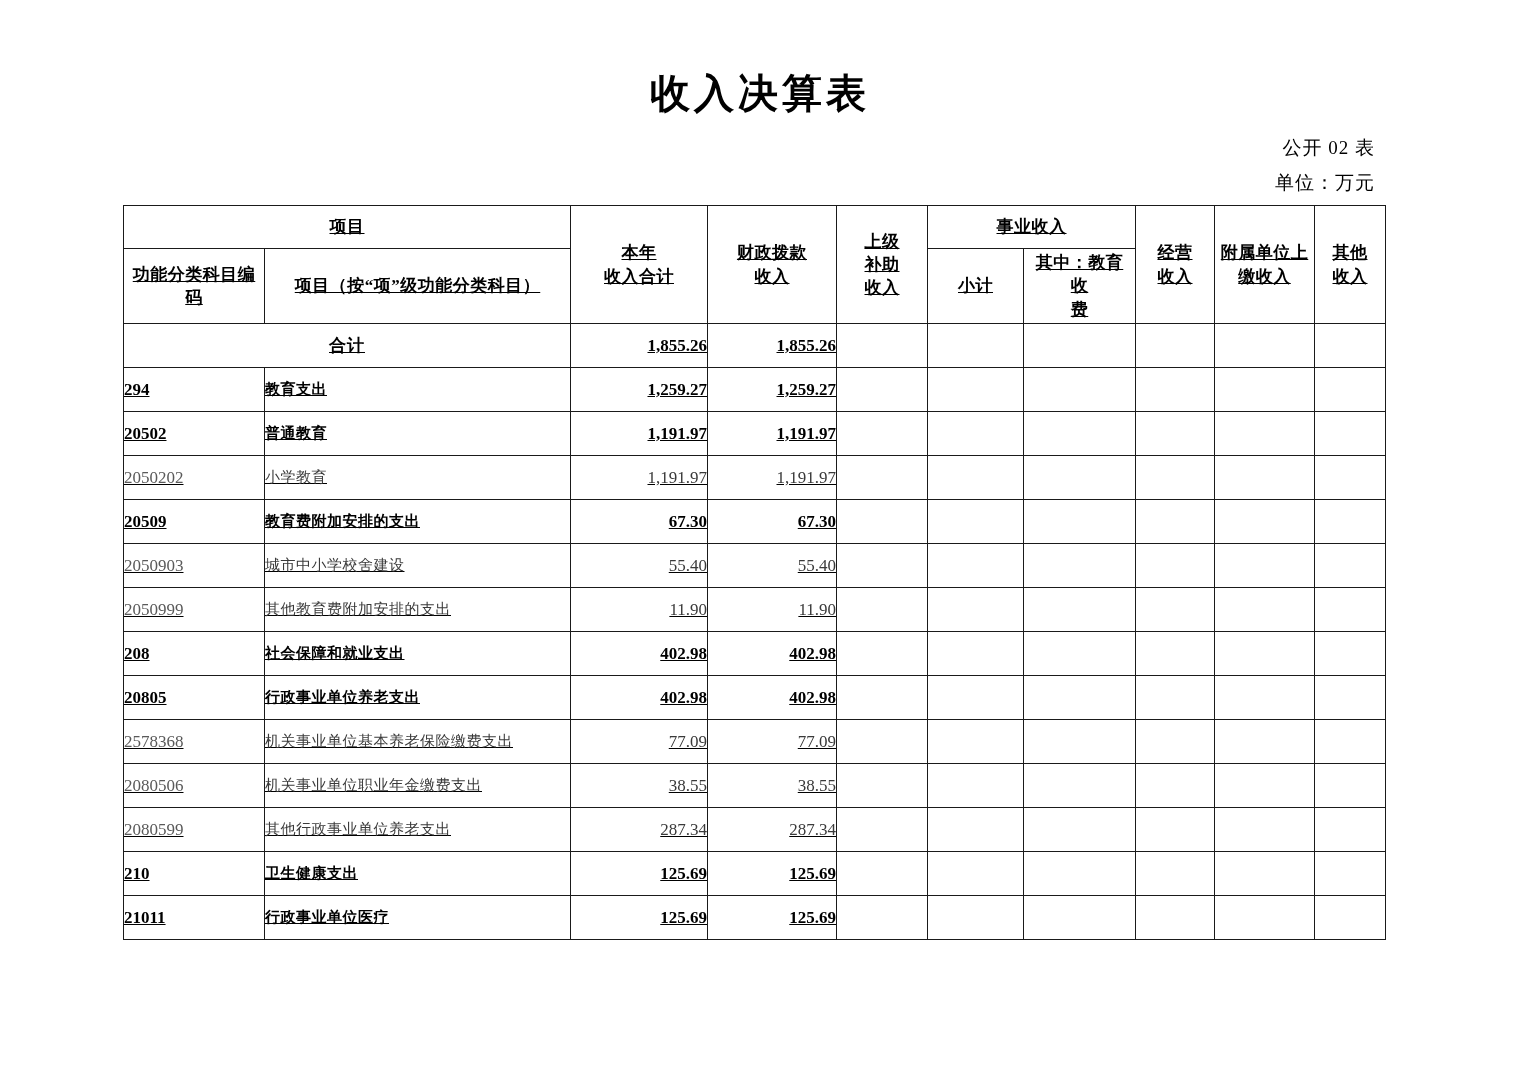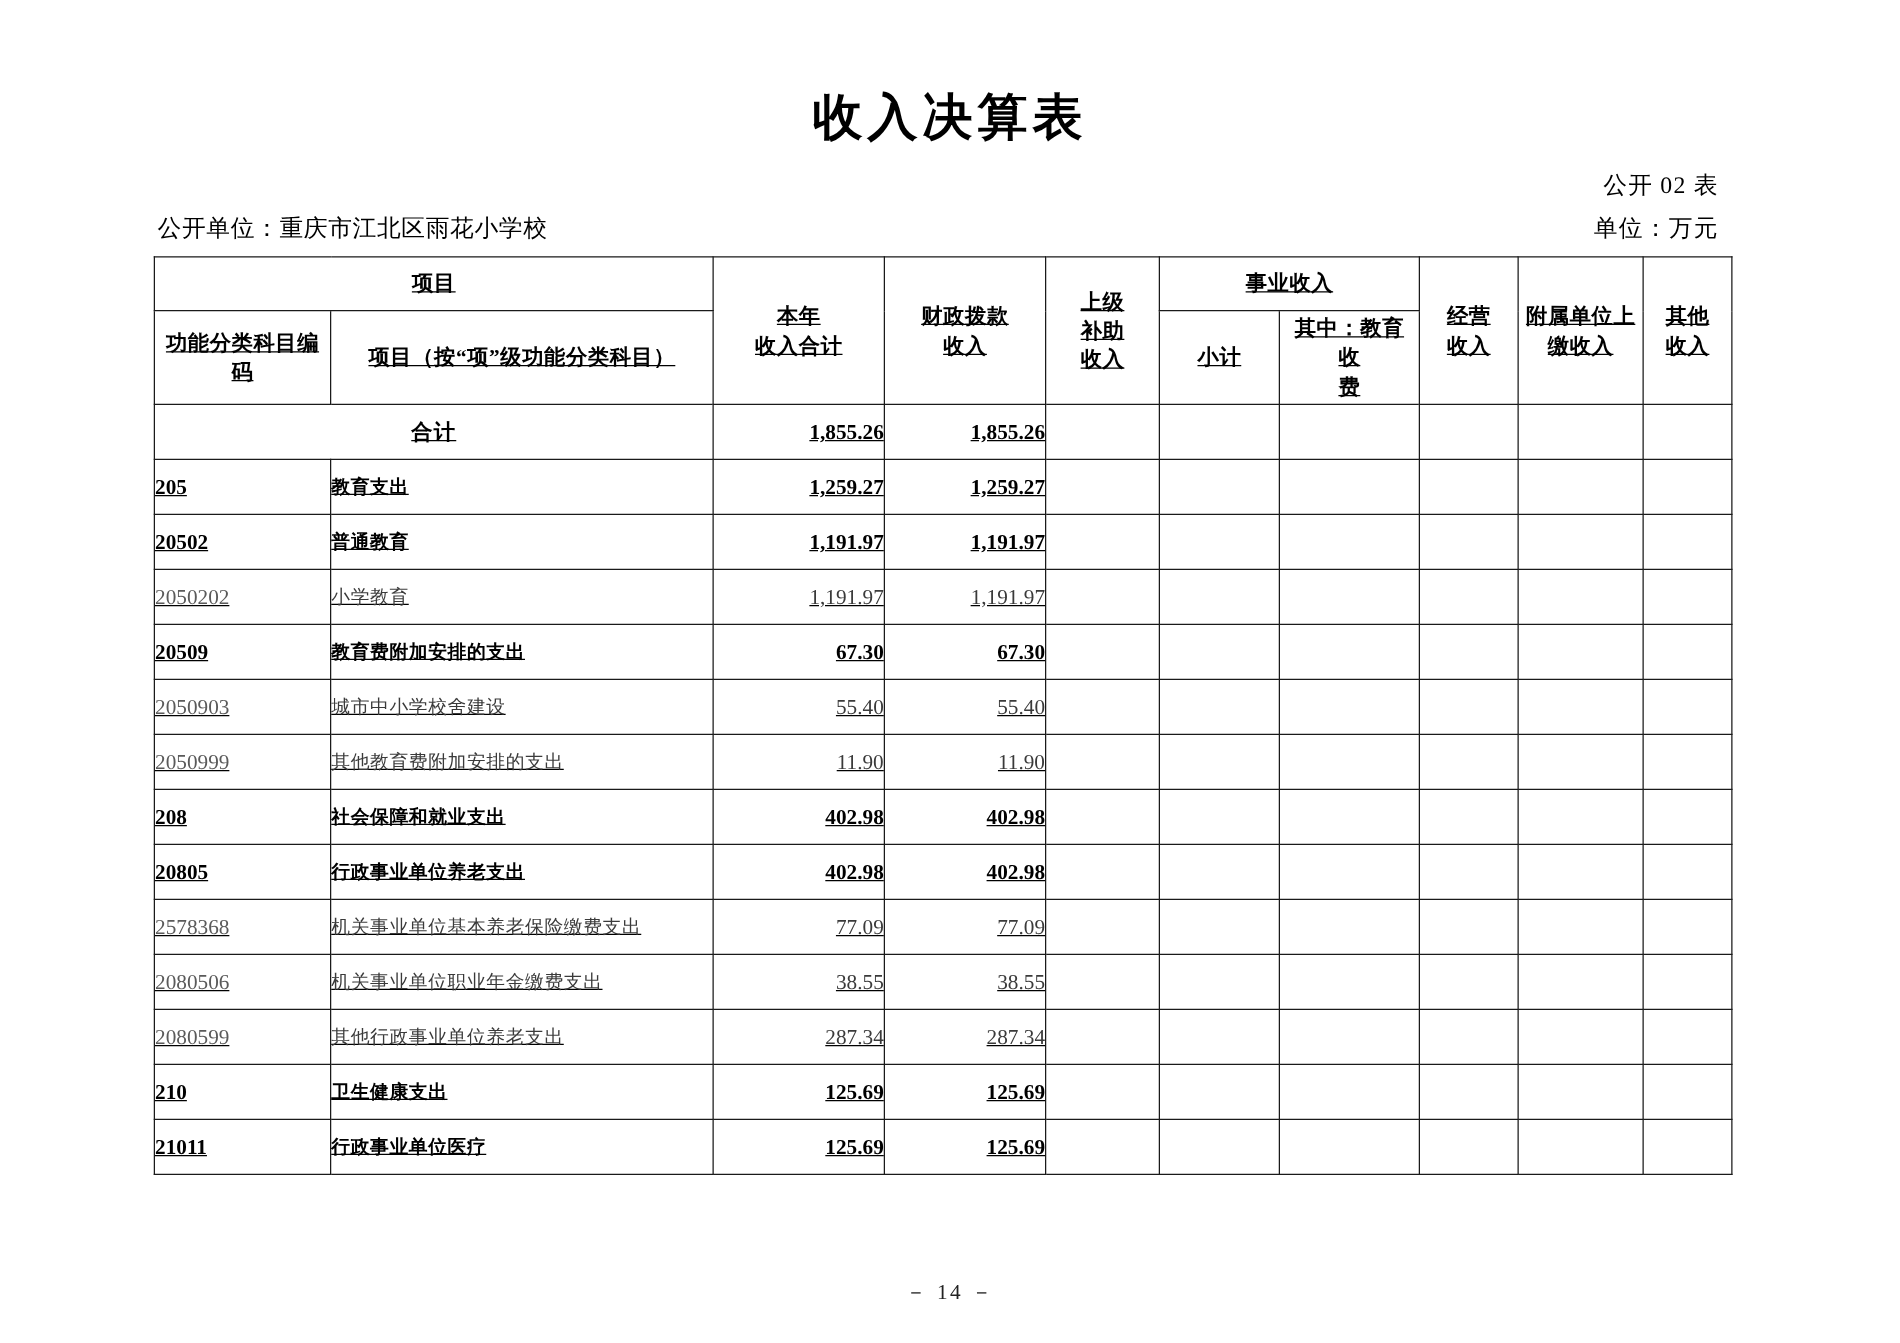--- a/index.html
+++ b/index.html
@@ -164,21 +164,20 @@
 </style>
 </head>
 <body>
 
 <div class="page">
 
   <div class="doc-title">收入决算表</div>
 
   <div class="meta-right-1">公开 02 表</div>
   <div class="meta-right-2">单位：万元</div>
-  <div class="meta-left">公开单位：重庆市江北区雨花小学校</div>
 
   <div class="tbl-wrap">
     <table class="fin">
       <colgroup>
         <col class="c-code">
           <col class="c-name">
           <col class="c-tot">
           <col class="c-fin">
         <col class="c-sup">
           <col class="c-sj1">
@@ -234,21 +233,21 @@
             <td class="num">1,855.26</td>
             <td class="num">1,855.26</td>
             <td class="num"></td>
             <td class="num"></td>
             <td class="num"></td>
             <td class="num"></td>
             <td class="num"></td>
             <td class="num"></td>
           </tr>
           <tr class="body-row lvl-major">
-            <td class="code">205</td>
+            <td class="code">294</td>
             <td class="name">教育支出</td>
             <td class="num">1,259.27</td>
             <td class="num">1,259.27</td>
             <td class="num"></td>
             <td class="num"></td>
             <td class="num"></td>
             <td class="num"></td>
             <td class="num"></td>
             <td class="num"></td>
           </tr>
@@ -393,15 +392,14 @@
             <td class="num"></td>
             <td class="num"></td>
             <td class="num"></td>
             <td class="num"></td>
             <td class="num"></td>
           </tr>
         </tbody>
     </table>
   </div>
 
-  <div class="footer">－ 14 －</div>
 
 </div>
 
 </body></html>

